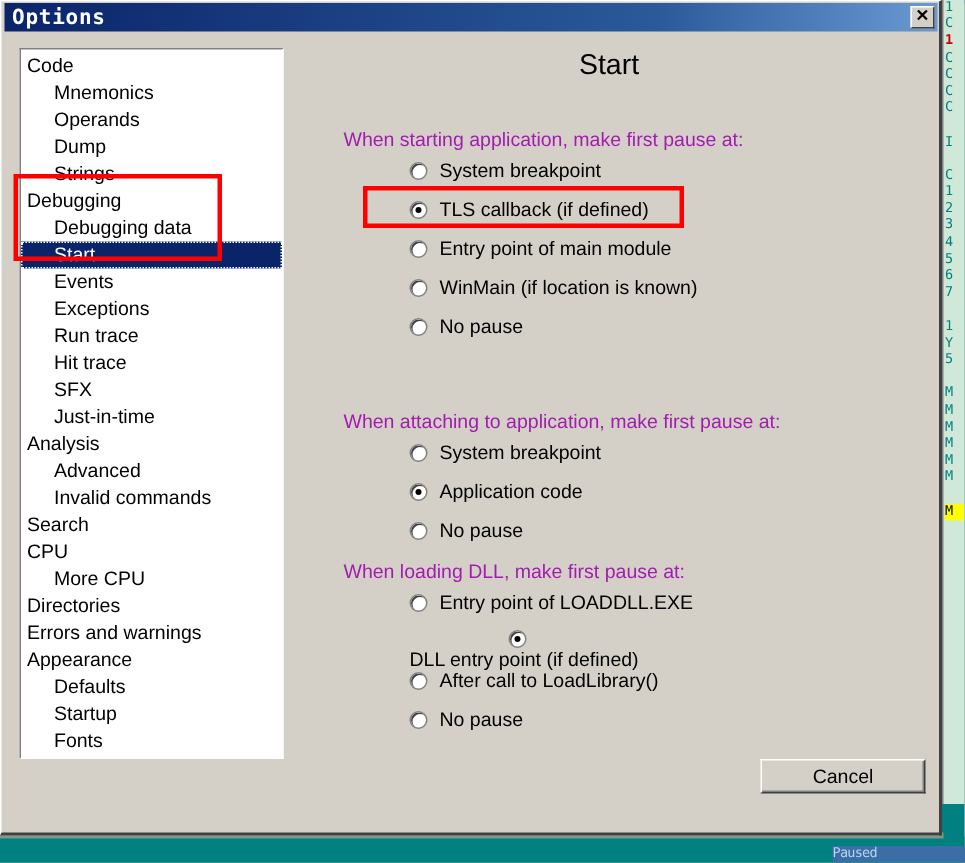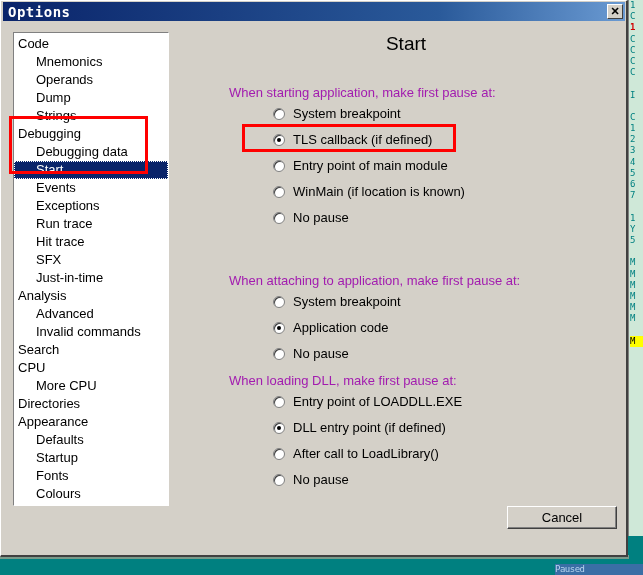--- a/index.html
+++ b/index.html
@@ -120,21 +120,21 @@
     font-weight: bold;
     color: #000;
     line-height: 1;
     cursor: default;
   }
 
   
   #category-list {
     position: absolute;
     left: 12px; top: 31px;
-    width: 156px; height: 474px;
+    width: 176px; height: 474px;
     background: #ffffff;
     border-top: 1px solid #808080;
     border-left: 1px solid #808080;
     border-right: 1px solid #ffffff;
     border-bottom: 1px solid #ffffff;
     box-sizing: border-box;
     overflow: hidden;
     padding-top: 2px;
   }
   .cat-item {
@@ -272,20 +272,21 @@
       <div class="cat-item indent">Hit trace</div>
       <div class="cat-item indent">SFX</div>
       <div class="cat-item indent">Just-in-time</div>
       <div class="cat-item">Analysis</div>
       <div class="cat-item indent">Advanced</div>
       <div class="cat-item indent">Invalid commands</div>
       <div class="cat-item">Search</div>
       <div class="cat-item">CPU</div>
       <div class="cat-item indent">More CPU</div>
       <div class="cat-item">Directories</div>
+      <div class="cat-item">Errors and warnings</div>
       <div class="cat-item">Appearance</div>
       <div class="cat-item indent">Defaults</div>
       <div class="cat-item indent">Startup</div>
       <div class="cat-item indent">Fonts</div>
       <div class="cat-item indent">Colours</div>
     </div>
 
   <div id="panel-title">Start</div>
 
   <div id="panel-body">
@@ -321,21 +322,21 @@
       </div>
       <div class="radio-row" style="left: 272px; top: 345px;">
         <span class="radio-mark"></span>
         <span>No pause</span>
       </div>
       <div class="group-label" style="left: 228px; top: 372px;">When loading DLL, make first pause at:</div>
       <div class="radio-row" style="left: 272px; top: 393px; justify-content: center;">
         <span class="radio-mark"></span>
         <span>Entry point of LOADDLL.EXE</span>
       </div>
-      <div class="radio-row checked" style="left: 272px; top: 419px;">
+      <div class="radio-row checked" style="left: 272px; top: 419px; flex-direction: column;">
         <span class="radio-mark"></span>
         <span>DLL entry point (if defined)</span>
       </div>
       <div class="radio-row" style="left: 272px; top: 445px;">
         <span class="radio-mark"></span>
         <span>After call to LoadLibrary()</span>
       </div>
       <div class="radio-row" style="left: 272px; top: 471px;">
         <span class="radio-mark"></span>
         <span>No pause</span>

